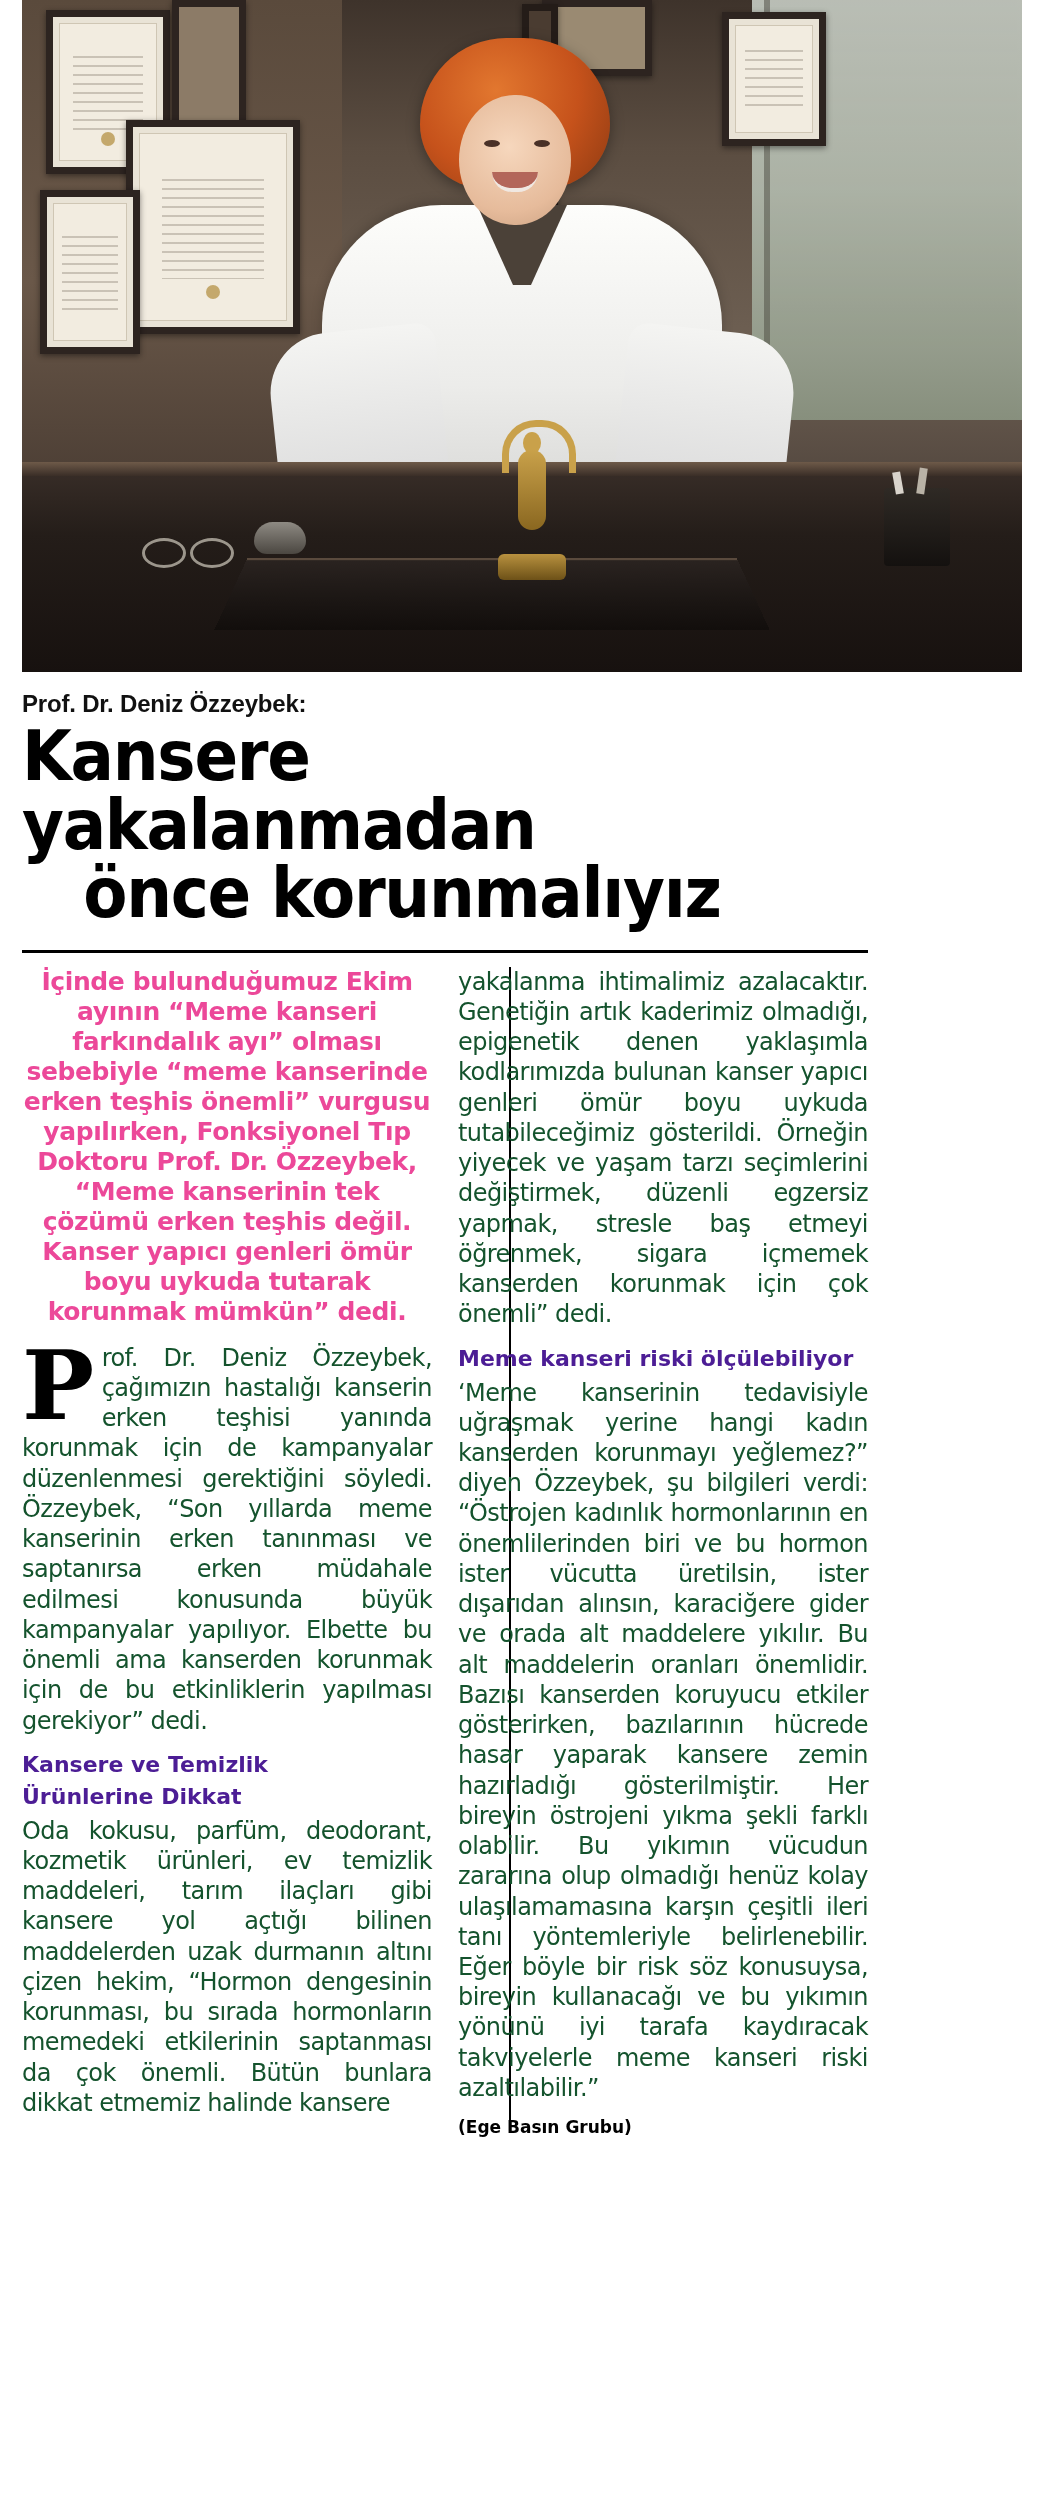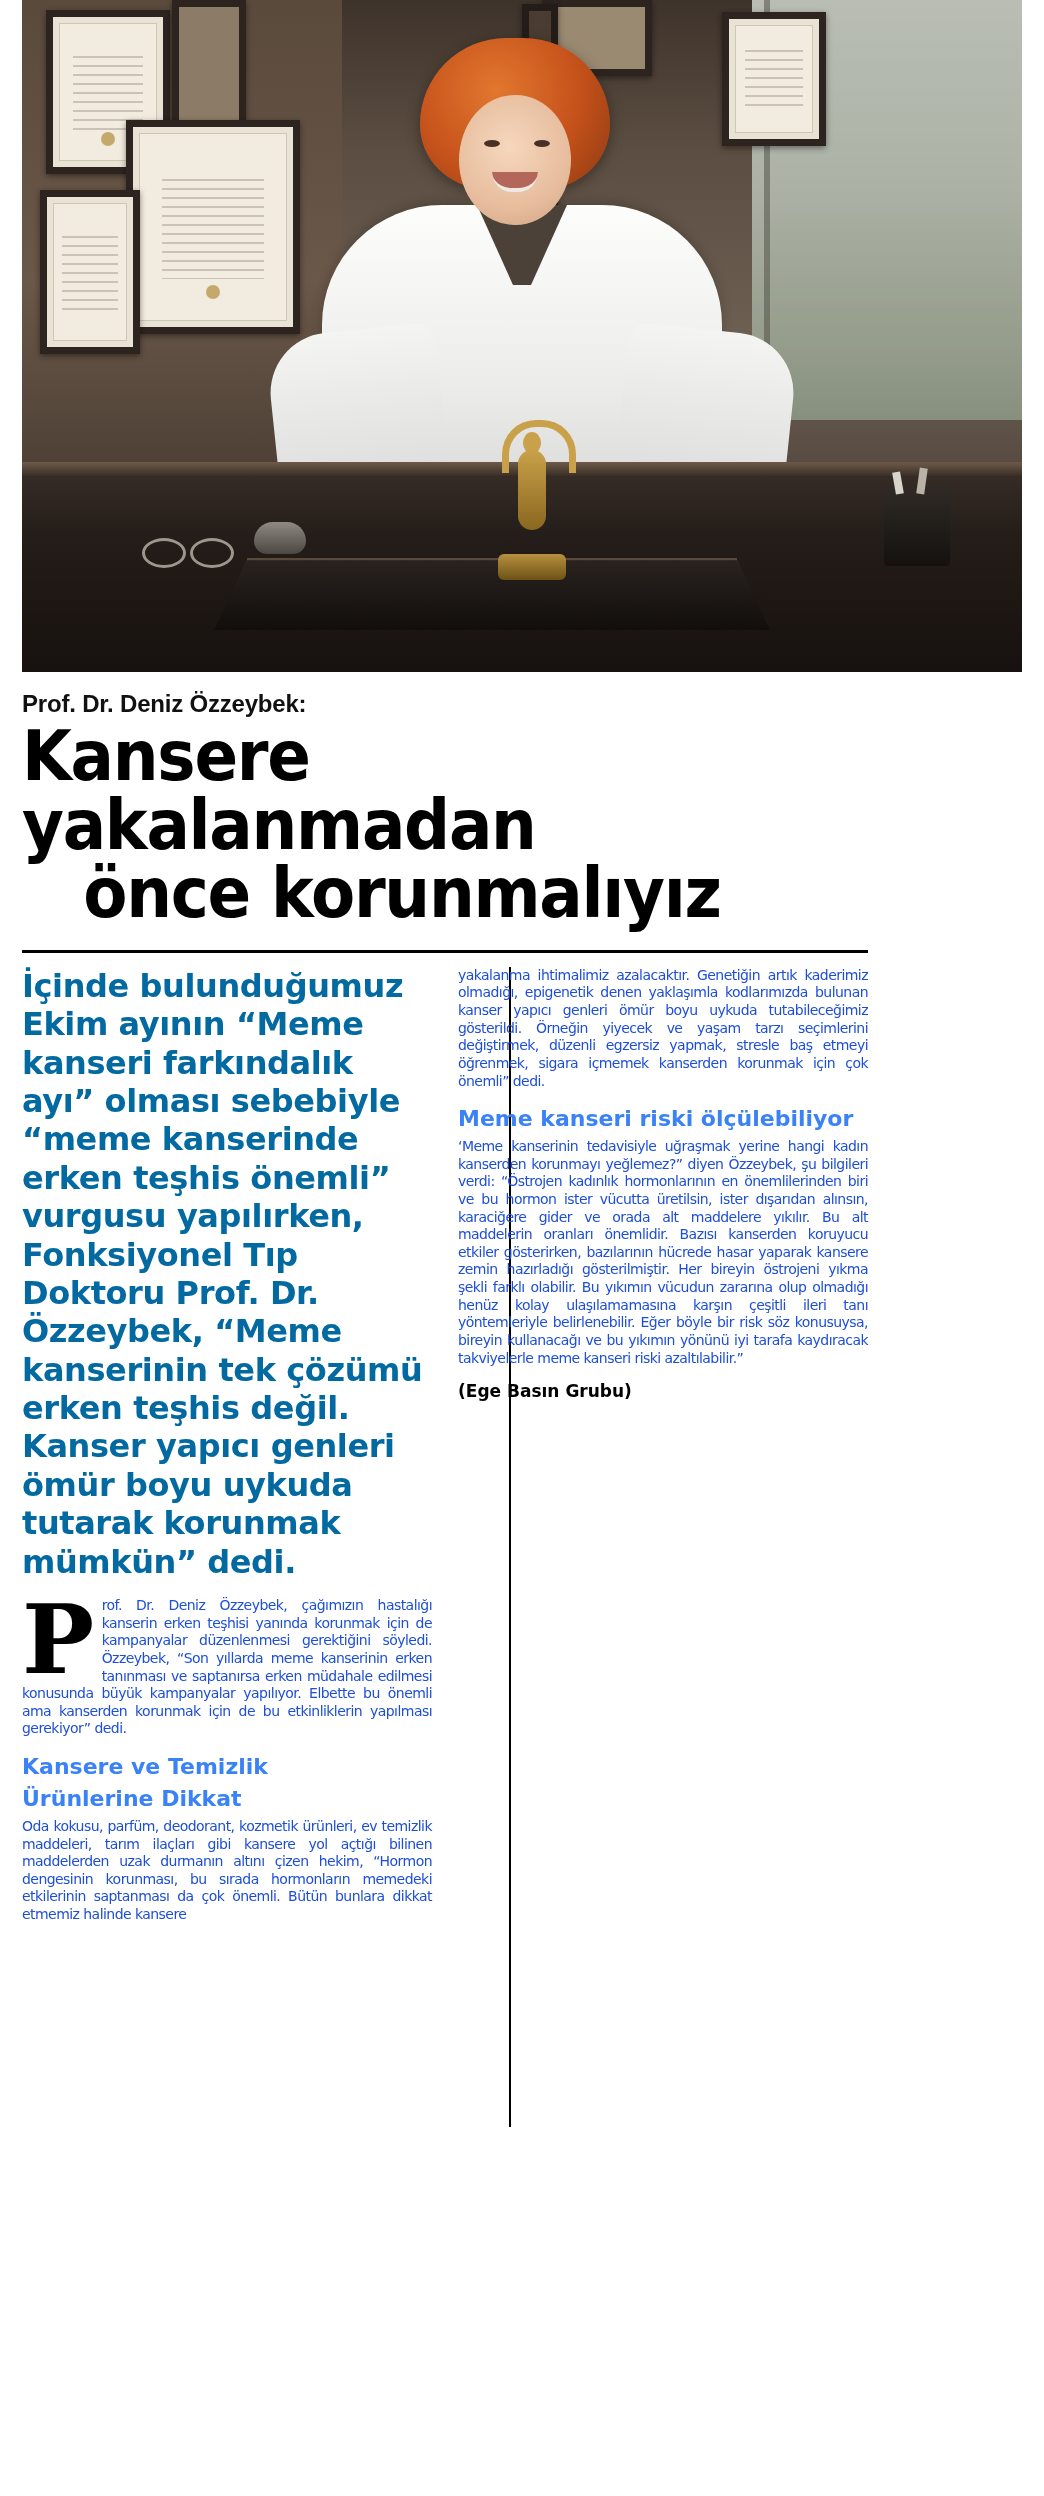--- a/index.html
+++ b/index.html
@@ -290,51 +290,52 @@
     top: 0;
     width: 2px;
     height: 1160px;
     background: #000;
   }
 
   
   .intro {
     font-family: "DejaVu Sans", sans-serif;
     font-weight: 700;
-    font-size: 32px;
+    font-size: 25px;
     line-height: 1.2;
+    text-align: center;
     letter-spacing: -0.4px;
-    color: #0369a1;
+    color: #ec4899;
     margin-bottom: 16px;
   }
 
   .body-text {
     font-family: "DejaVu Sans", sans-serif;
-    font-size: 14px;
+    font-size: 24px;
     line-height: 1.26;
     text-align: justify;
     letter-spacing: -0.3px;
-    color: #1d4ed8;
+    color: #14532d;
     margin: 0 0 14px 0;
   }
   .dropcap-para:first-letter {
     float: left;
     font-family: "DejaVu Serif", serif;
     font-weight: 700;
     font-size: 96px;
     line-height: 0.78;
     padding: 6px 8px 0 0;
     color: #000;
   }
   .subhead {
     font-family: "DejaVu Sans", sans-serif;
     font-weight: 700;
     font-size: 22px;
     line-height: 1.18;
-    color: #3b82f6;
+    color: #4c1d95;
     margin: 16px 0 6px 0;
   }
   .credit {
     font-family: "DejaVu Sans", sans-serif;
     font-weight: 700;
     font-size: 17px;
     color: #000;
     margin-top: 0;
   }
   .tight { letter-spacing: -0.55px; }

